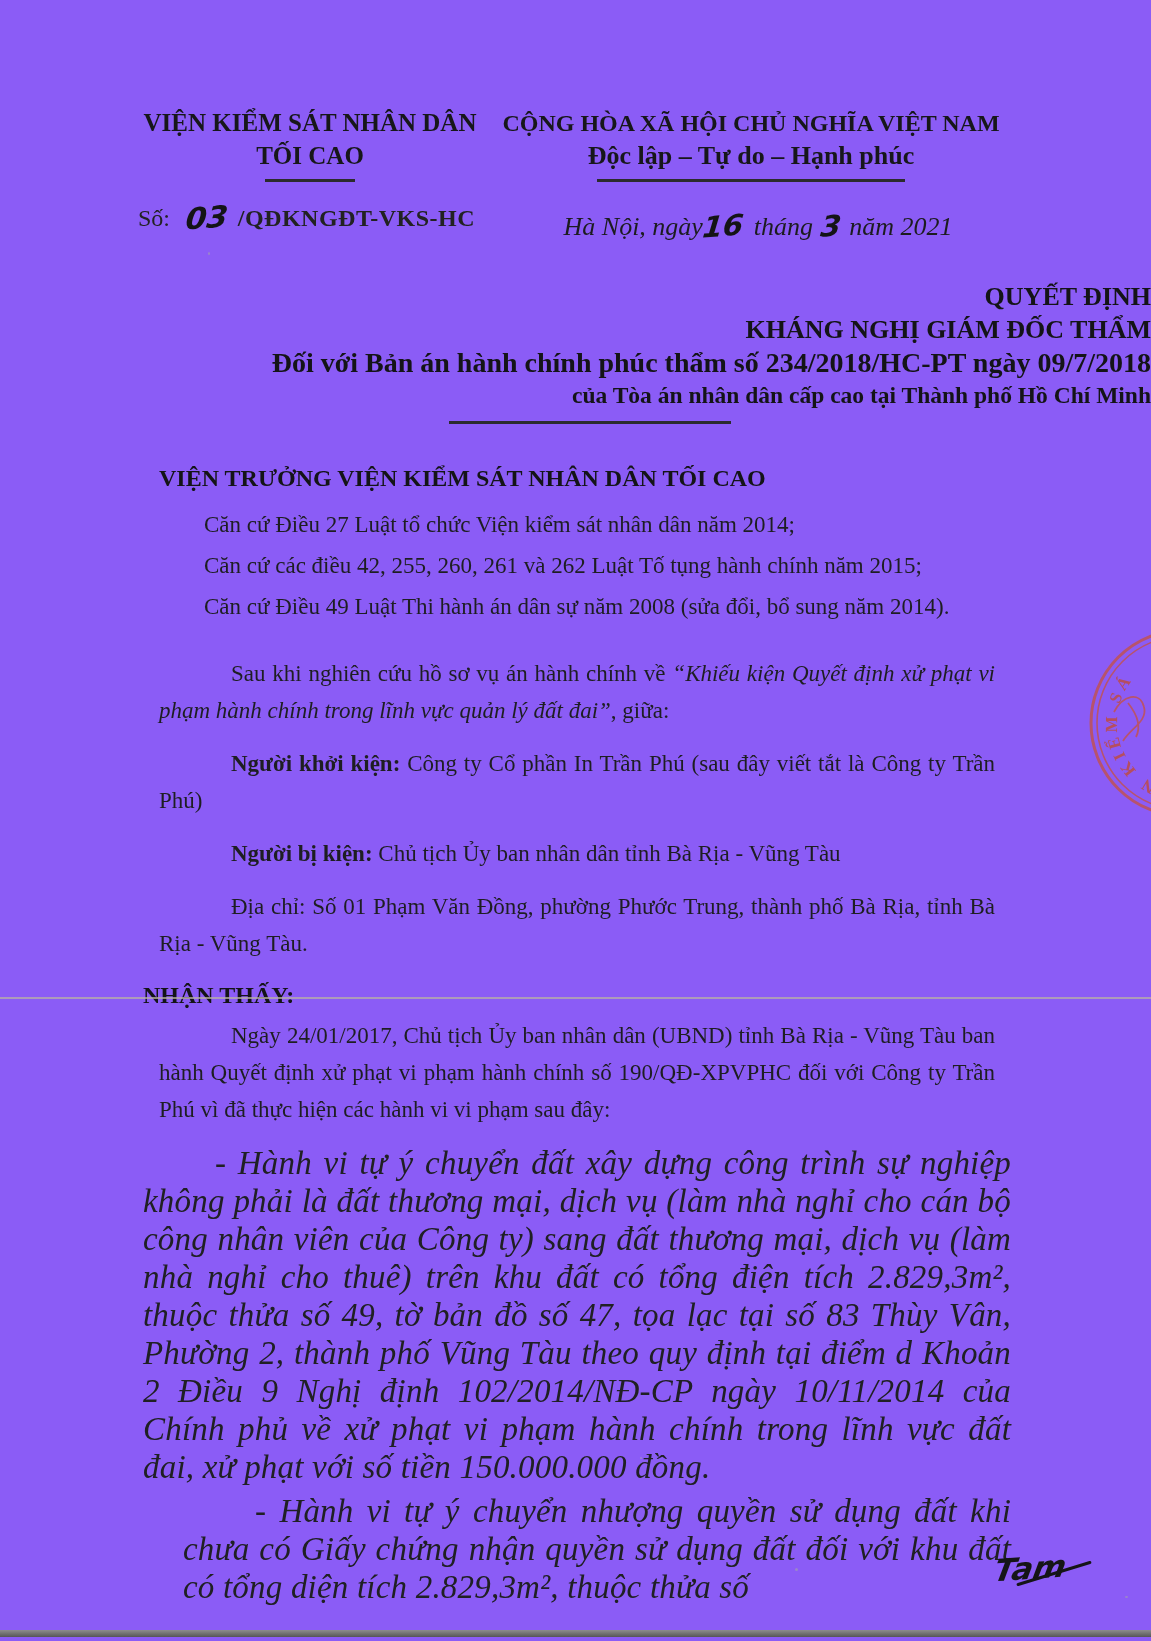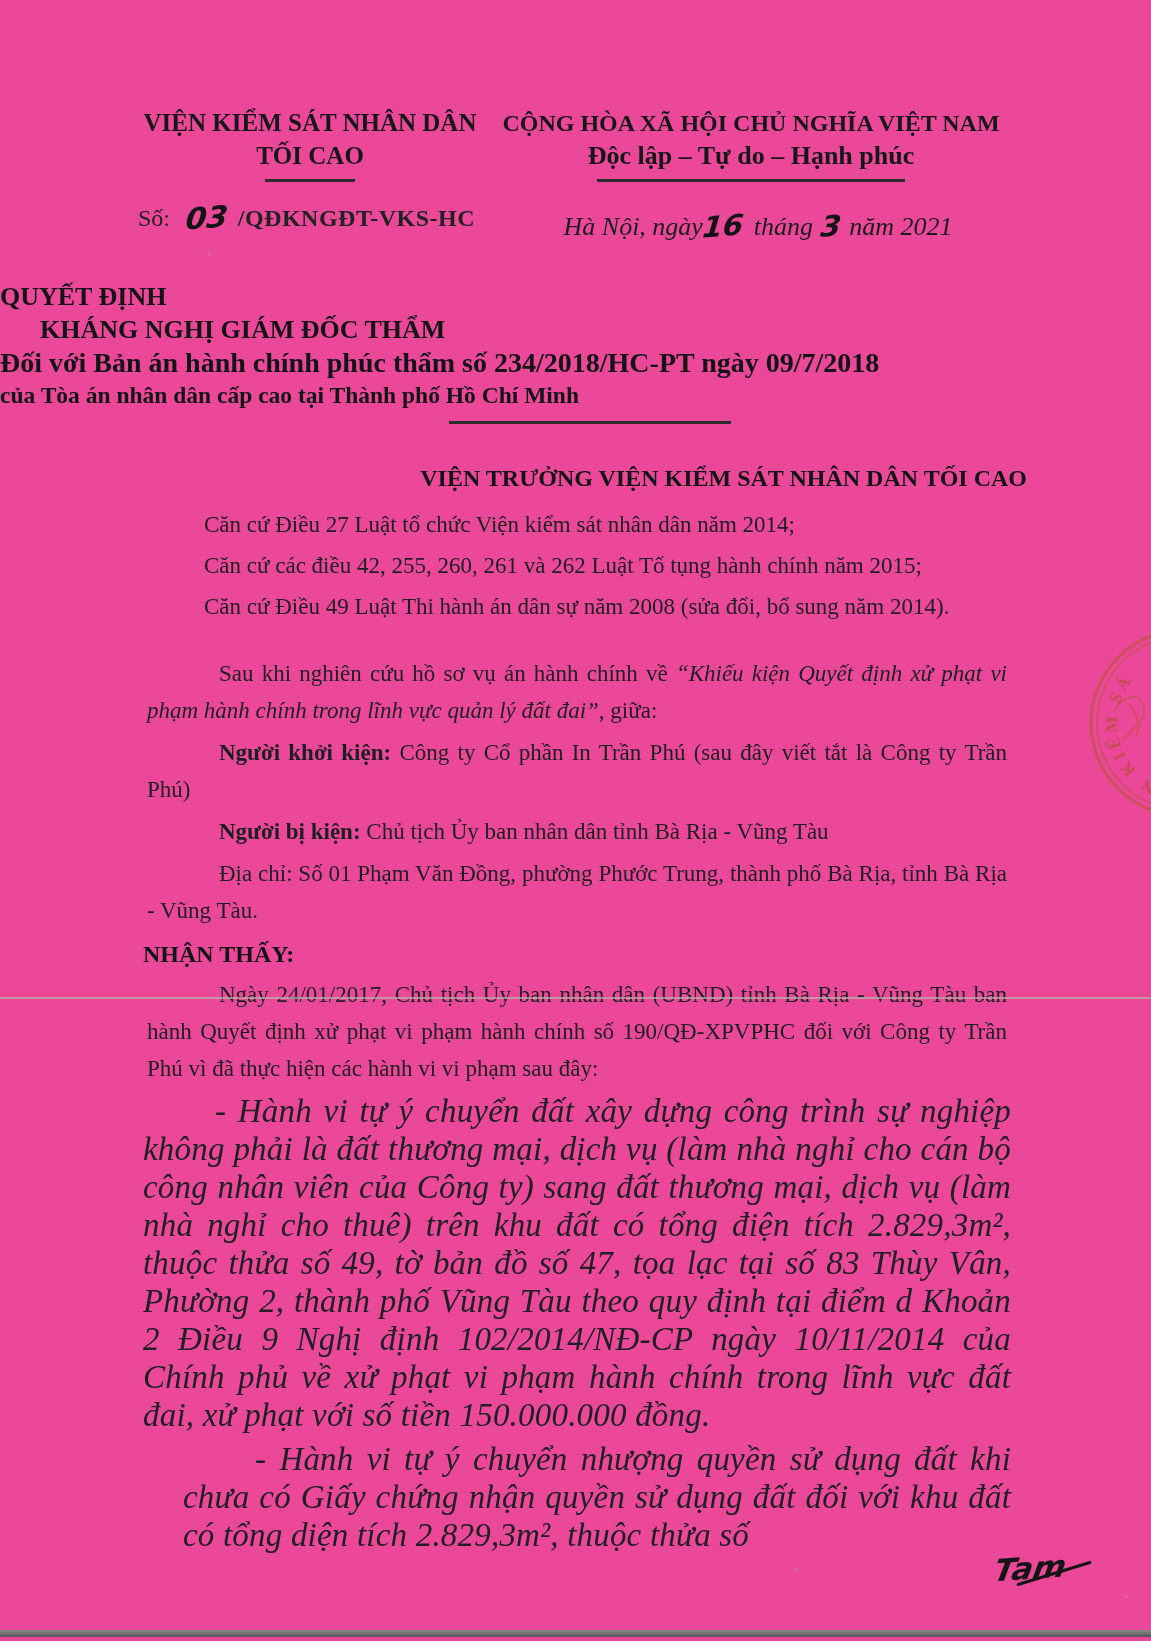--- a/index.html
+++ b/index.html
@@ -1,20 +1,20 @@
 <!DOCTYPE html>
 <html><head>
 <meta charset="utf-8">
 <style>
   html,body{margin:0;padding:0;background:#e8e8e8;}
   .page{
     position:relative;
     width:1151px;height:1641px;
     margin:0 auto;
-    background:#ec4899;
+    background:#8b5cf6;
     overflow:hidden;
     font-family:"Liberation Serif","DejaVu Serif",serif;
     color:#1e1e22;
   }
   
   .hdr-left{position:absolute;left:118px;top:106px;width:384px;text-align:center;}
   .hdr-left .l1{font-weight:bold;font-size:25px;line-height:33px;color:#17171a;}
   .hdr-left .l2{font-weight:bold;font-size:25px;line-height:33px;color:#17171a;}
   .rule-sm{width:90px;height:3px;background:#2b2b2e;margin:7px auto 0 auto;}
   .doc-number{position:absolute;left:138px;top:198px;font-size:24px;white-space:nowrap;color:#222;}
@@ -31,32 +31,32 @@
   .hdr-right .l2{font-weight:bold;font-size:26px;line-height:33px;color:#17171a;}
   .rule-lg{width:308px;height:3px;background:#2b2b2e;margin:7px auto 0 auto;}
   .dateline{
     position:absolute;left:498px;top:208px;width:520px;
     text-align:center;font-style:italic;font-size:26px;color:#1c1c1f;white-space:nowrap;
   }
   .dateline .hand{font-size:29px;position:relative;top:1px;}
   .dateline .day{margin:0 4px 0 0;}
   .dateline .month{margin:0 8px;}
   
-  .title-block{position:absolute;left:0;top:280px;width:1151px;text-align:left;color:#141417;}
+  .title-block{position:absolute;left:0;top:280px;width:1151px;text-align:right;color:#141417;}
   .title-block .t1{font-weight:bold;font-size:26px;line-height:33px;}
   .title-block .t2{font-weight:bold;font-size:26px;line-height:33px;padding-left:40px;}
   .title-block .t3{font-weight:bold;font-size:28px;line-height:33px;}
   .title-block .t4{font-weight:bold;font-size:23.5px;line-height:33px;}
   .rule-title{width:282px;height:3px;background:#2b2b2e;margin:9px auto 0 auto;transform:translateX(14px);}
   
   .content{position:absolute;left:143px;top:462px;width:868px;}
-  .issuer{font-weight:bold;font-size:24px;line-height:32px;text-align:right;transform:translateX(16px);color:#141417;white-space:nowrap;}
+  .issuer{font-weight:bold;font-size:24px;line-height:32px;text-align:left;transform:translateX(16px);color:#141417;white-space:nowrap;}
   .cancu{margin:4px;font-size:23px;line-height:37px;text-indent:57px;text-align:justify;}
   .cancu.first{margin-top:12px;}
-  .para{margin:4px;font-size:23px;line-height:37px;text-indent:72px;text-align:justify;font-family:Liberation Serif, serif;}
+  .para{margin:16px;font-size:23px;line-height:37px;text-indent:72px;text-align:justify;font-family:Liberation Serif, serif;}
   .m-lg{margin-top:30px;}
   .m-sm{margin-top:5px;}
   .bold{font-weight:bold;}
   .ital{font-style:italic;}
   .section-heading{margin-top:8px;font-weight:bold;font-size:24px;line-height:34px;text-align:left;color:#141417;}
   .viol{margin:0;margin-top:5px;font-style:italic;font-size:33px;line-height:38px;text-indent:72px;text-align:justify;letter-spacing:.2px;color:#202024;}
   .viol.second{margin-top:6px;margin-left:40px;}
   
   .stamp{position:absolute;left:1078px;top:617px;}
   

